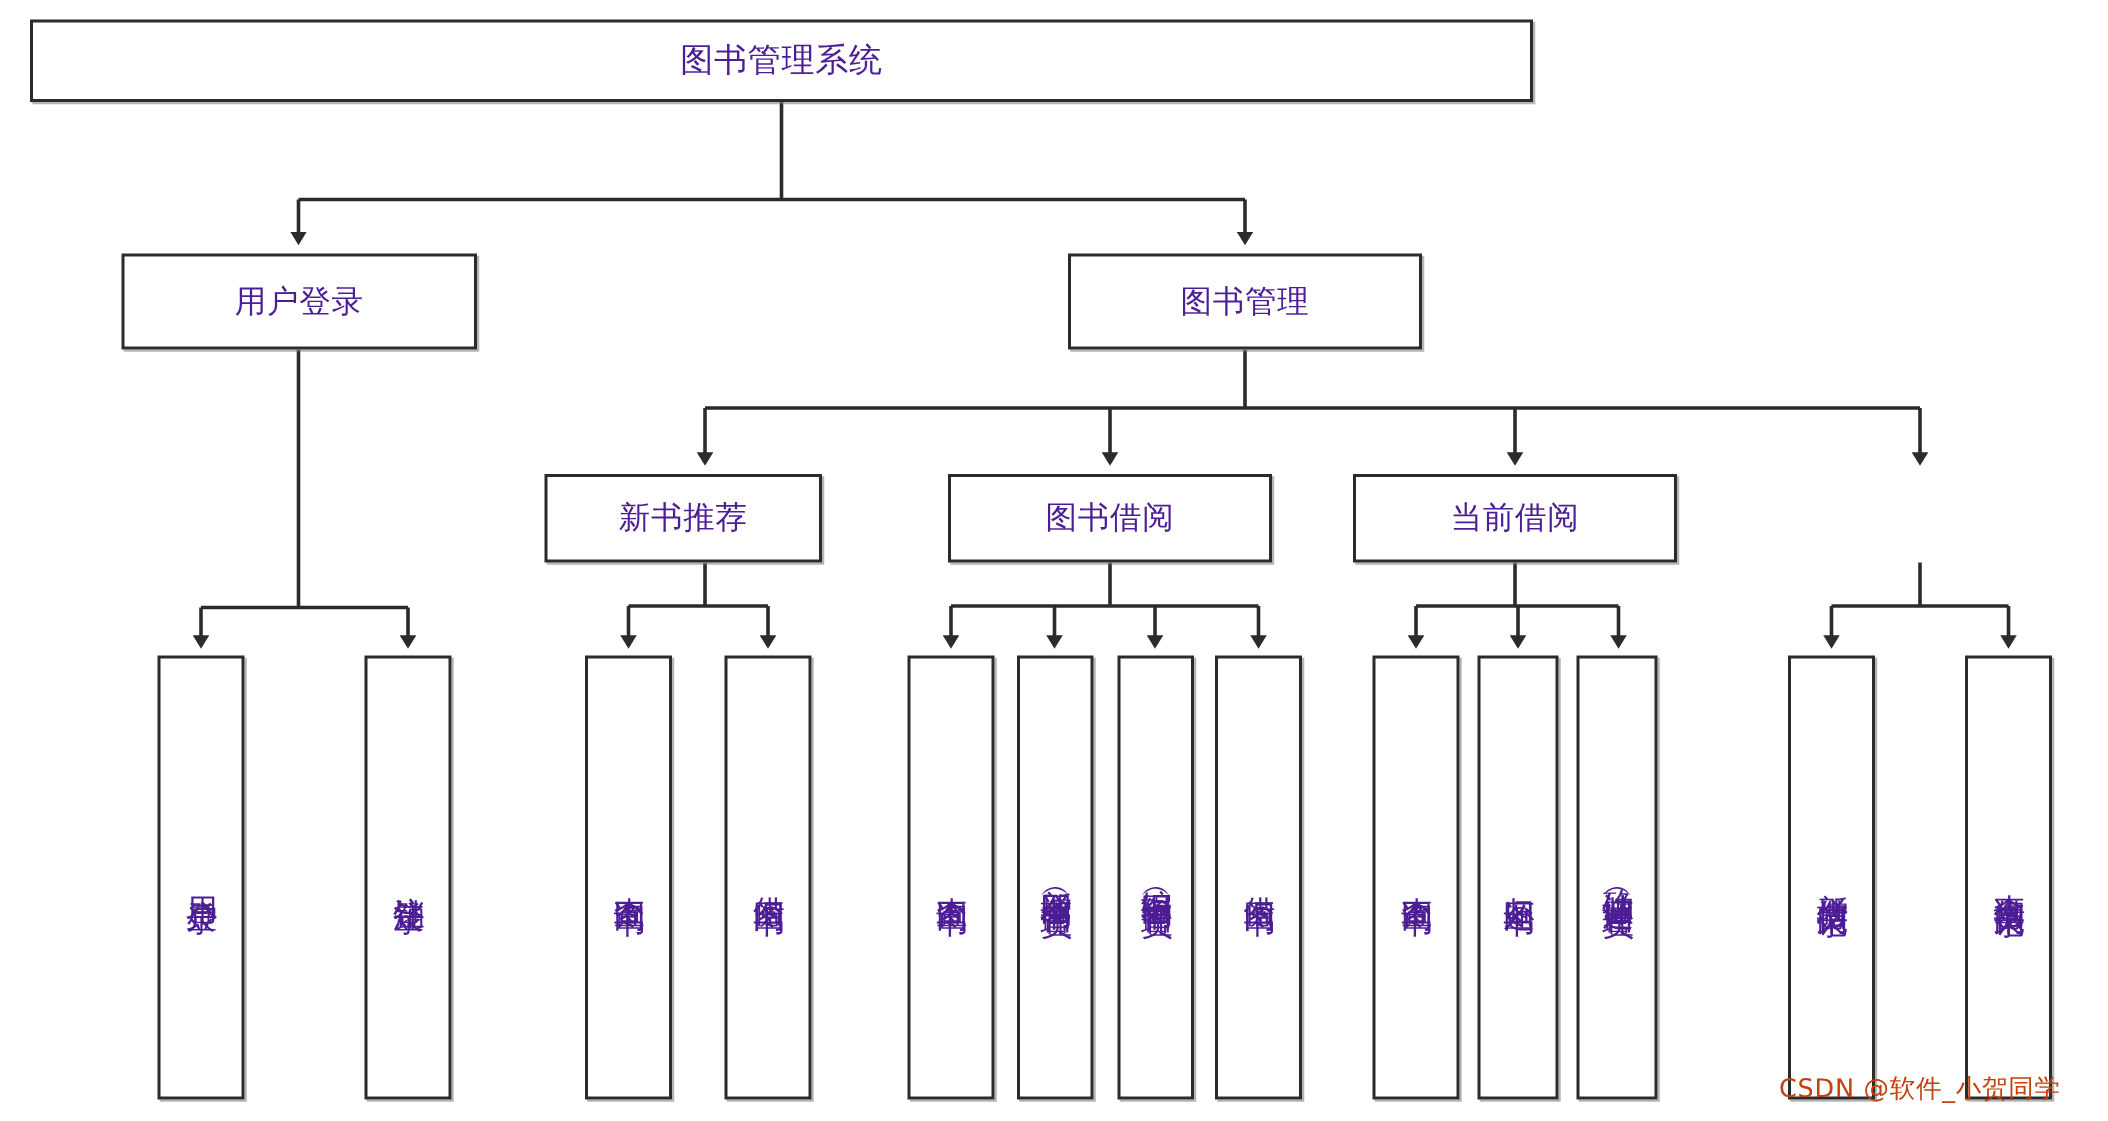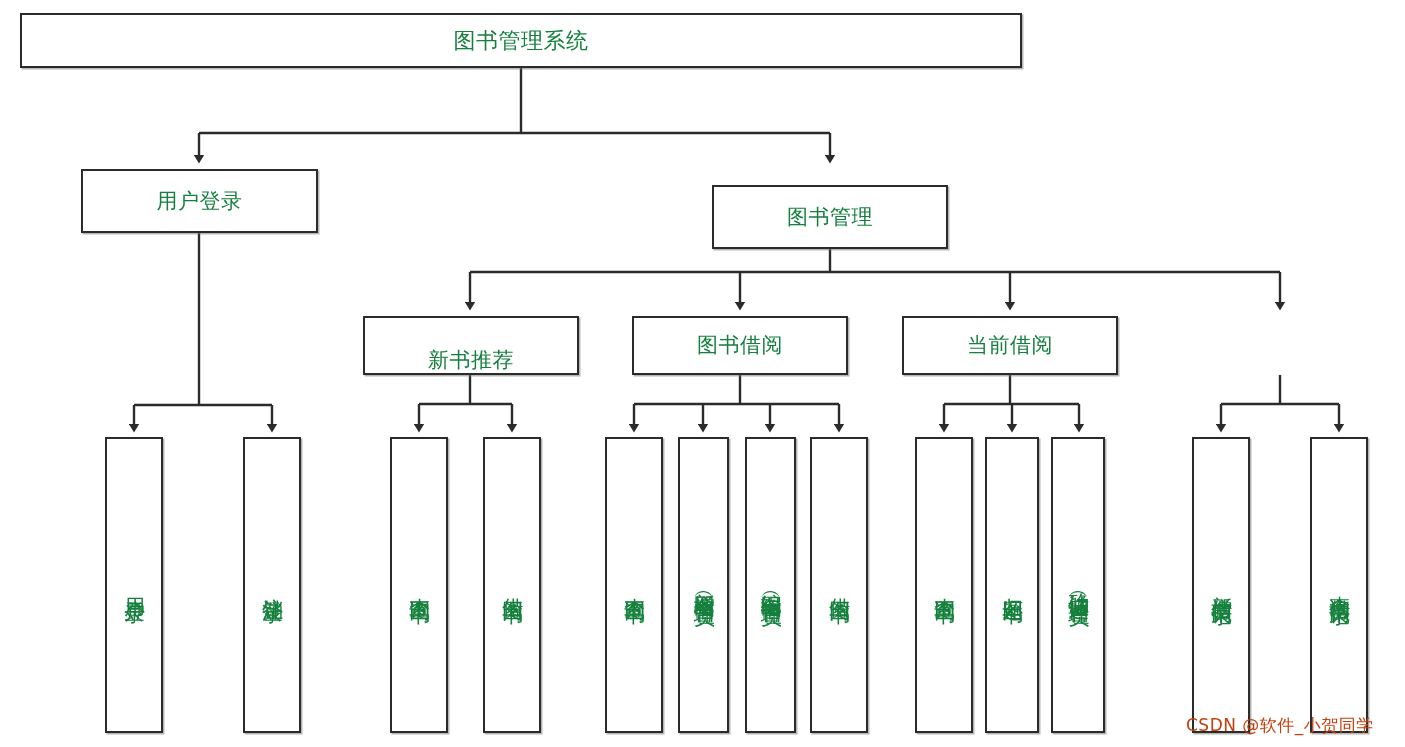--- a/index.html
+++ b/index.html
@@ -27,21 +27,21 @@
     pointer-events: none;
   }
   .node {
     position: absolute;
     box-sizing: border-box;
     background: #ffffff;
     border: 2px solid #2b2b2b;
     display: flex;
     align-items: center;
     justify-content: center;
-    color: #15803d;
+    color: #4c1d95;
     box-shadow: 1.5px 1.5px 0 0 rgba(120,120,120,0.55);
   }
   .node .label {
     display: block;
     text-align: center;
     line-height: 1.18;
     letter-spacing: 0.5px;
   }
   
   .node.h .label {
@@ -130,25 +130,25 @@
     </g>
   </svg>
 
   <div class="node h root" style="left:20px; top:13px; width:1002px; height:55px;">
     <span class="label">图书管理系统</span>
   </div>
 
   <div class="node h" style="left:81px; top:169px; width:237px; height:64px;">
     <span class="label">用户登录</span>
   </div>
-  <div class="node h" style="left:712px; top:185px; width:236px; height:64px;">
+  <div class="node h" style="left:712px; top:169px; width:236px; height:64px;">
     <span class="label">图书管理</span>
   </div>
 
-  <div class="node h" style="left:363px; top:316px; width:216px; height:59px;align-items:flex-end;">
+  <div class="node h" style="left:363px; top:316px; width:185px; height:59px;">
     <span class="label">新书推荐</span>
   </div>
   <div class="node h" style="left:632px; top:316px; width:216px; height:59px;">
     <span class="label">图书借阅</span>
   </div>
   <div class="node h" style="left:902px; top:316px; width:216px; height:59px;">
     <span class="label">当前借阅</span>
   </div>
 
   <div class="node v" style="left:105px; top:437px; width:58px; height:296px;">

